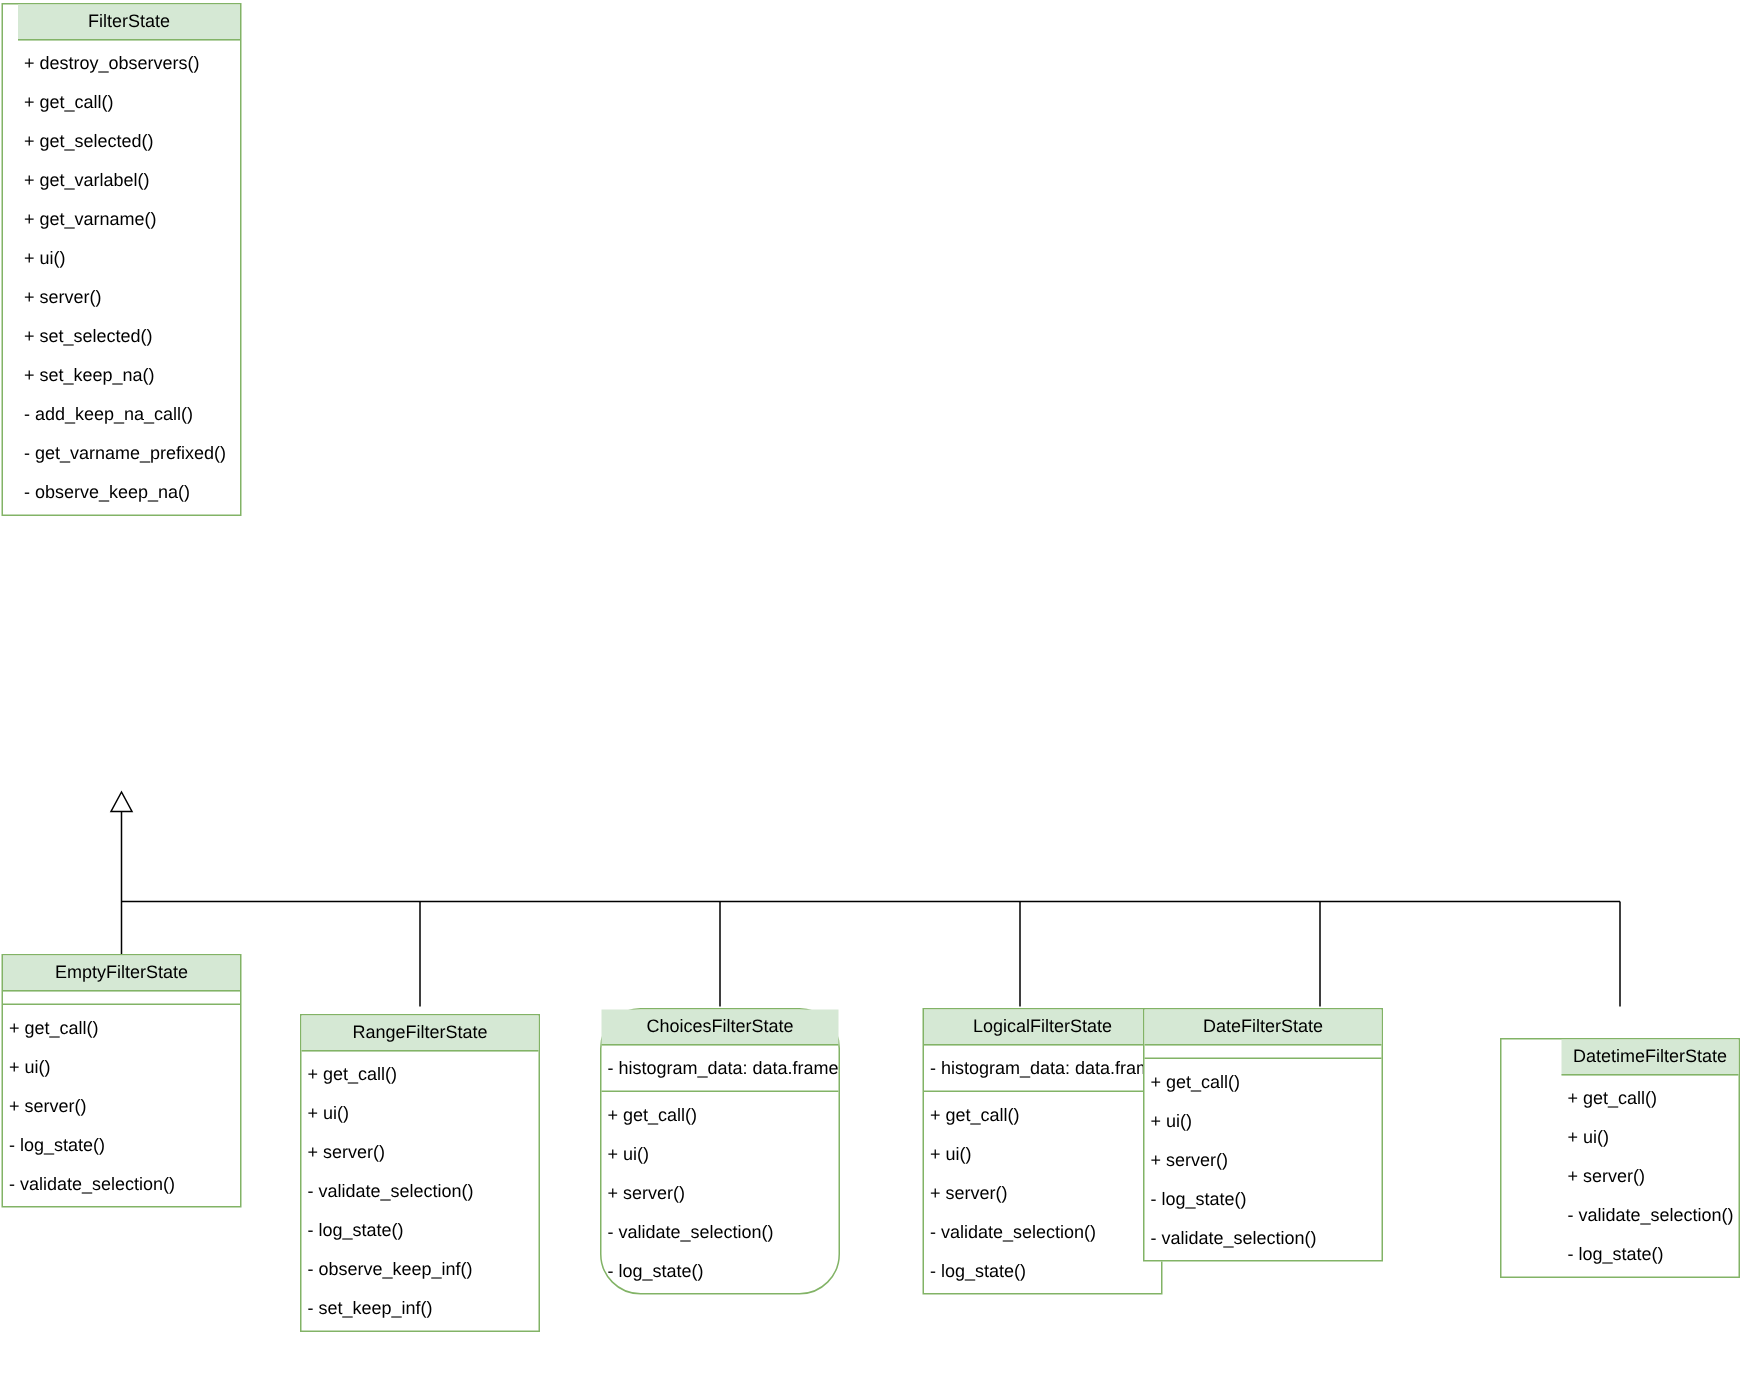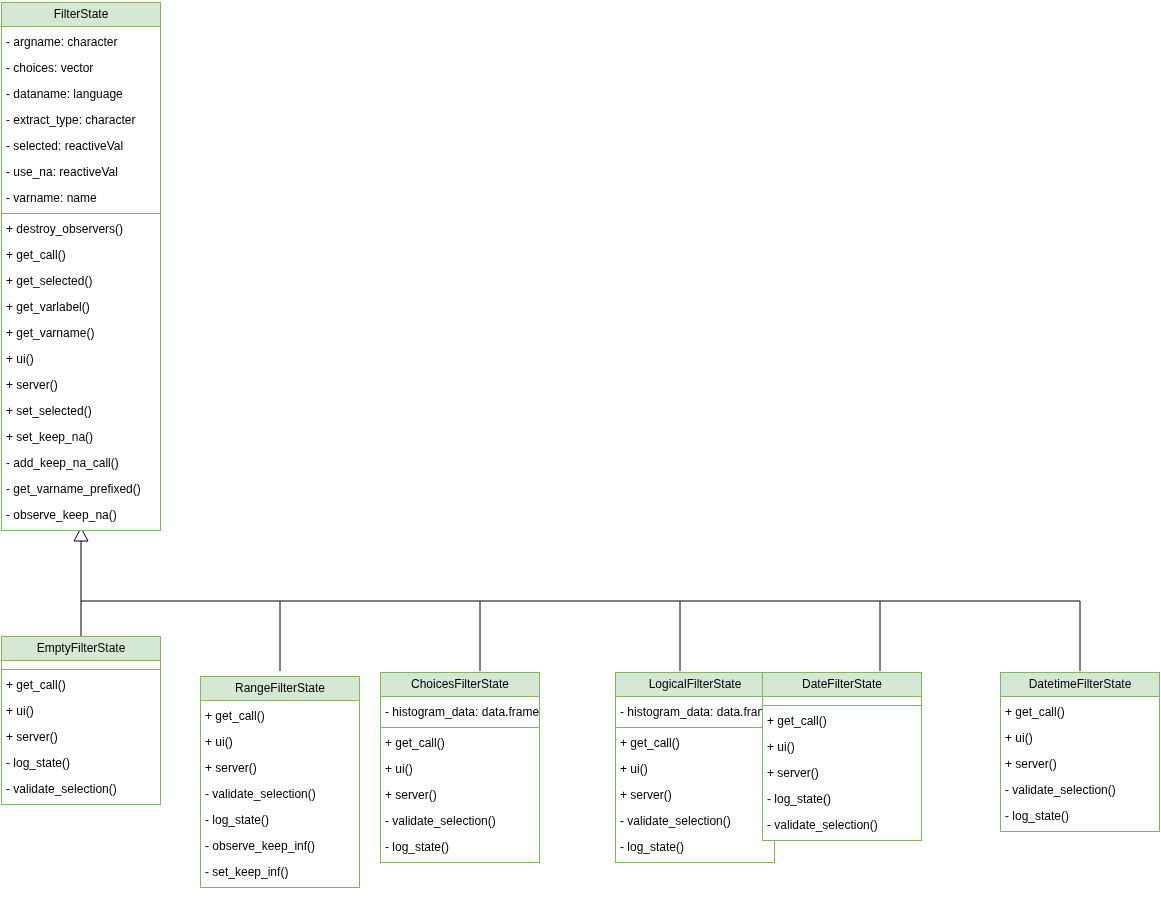--- a/index.html
+++ b/index.html
@@ -52,32 +52,22 @@
   }
 </style>
 </head>
 <body>
 
 <svg class="connectors" width="1161" height="916" viewBox="0 0 1161 916" xmlns="http://www.w3.org/2000/svg">
   <polygon points="81,528 74,541 88,541" fill="#ffffff" stroke="#000000" stroke-width="1"></polygon>
   <path d="M81,541 L81,601 M81,601 L1080,601 M81,601 L81,671 M280,601 L280,671 M480,601 L480,671 M680,601 L680,671 M880,601 L880,671 M1080,601 L1080,671" stroke="#000000" stroke-width="1" fill="none"></path>
 </svg>
 
-<div class="class-box" style="left:1px; top:2px;">
+<div class="class-box" style="left:1px; top:2px;padding-left:10px;">
   <div class="class-header">FilterState</div>
-  <div class="compartment attrs">
-
-  <div class="member">- argname: character</div>
-      <div class="member">- choices: vector</div>
-      <div class="member">- dataname: language</div>
-      <div class="member">- extract_type: character</div>
-      <div class="member">- selected: reactiveVal</div>
-      <div class="member">- use_na: reactiveVal</div>
-      <div class="member">- varname: name</div>
-    </div>
   <div class="compartment methods">
 
   <div class="member">+ destroy_observers()</div>
       <div class="member">+ get_call()</div>
       <div class="member">+ get_selected()</div>
       <div class="member">+ get_varlabel()</div>
       <div class="member">+ get_varname()</div>
       <div class="member">+ ui()</div>
       <div class="member">+ server()</div>
       <div class="member">+ set_selected()</div>
@@ -110,21 +100,21 @@
   <div class="member">+ get_call()</div>
       <div class="member">+ ui()</div>
       <div class="member">+ server()</div>
       <div class="member">- validate_selection()</div>
       <div class="member">- log_state()</div>
       <div class="member">- observe_keep_inf()</div>
       <div class="member">- set_keep_inf()</div>
     </div>
 </div>
 
-<div class="class-box" style="left:380px; top:672px;">
+<div class="class-box" style="left:400px; top:672px;border-radius:27px;">
   <div class="class-header">ChoicesFilterState</div>
   <div class="compartment attrs">
 
   <div class="member">- histogram_data: data.frame</div>
     </div>
   <div class="compartment methods">
 
   <div class="member">+ get_call()</div>
       <div class="member">+ ui()</div>
       <div class="member">+ server()</div>
@@ -157,21 +147,21 @@
   <div class="compartment methods">
 
   <div class="member">+ get_call()</div>
       <div class="member">+ ui()</div>
       <div class="member">+ server()</div>
       <div class="member">- log_state()</div>
       <div class="member">- validate_selection()</div>
     </div>
 </div>
 
-<div class="class-box" style="left:1000px; top:672px;">
+<div class="class-box" style="left:1000px; top:692px;padding-left:40px;">
   <div class="class-header">DatetimeFilterState</div>
   <div class="compartment methods">
 
   <div class="member">+ get_call()</div>
       <div class="member">+ ui()</div>
       <div class="member">+ server()</div>
       <div class="member">- validate_selection()</div>
       <div class="member">- log_state()</div>
     </div>
 </div>

